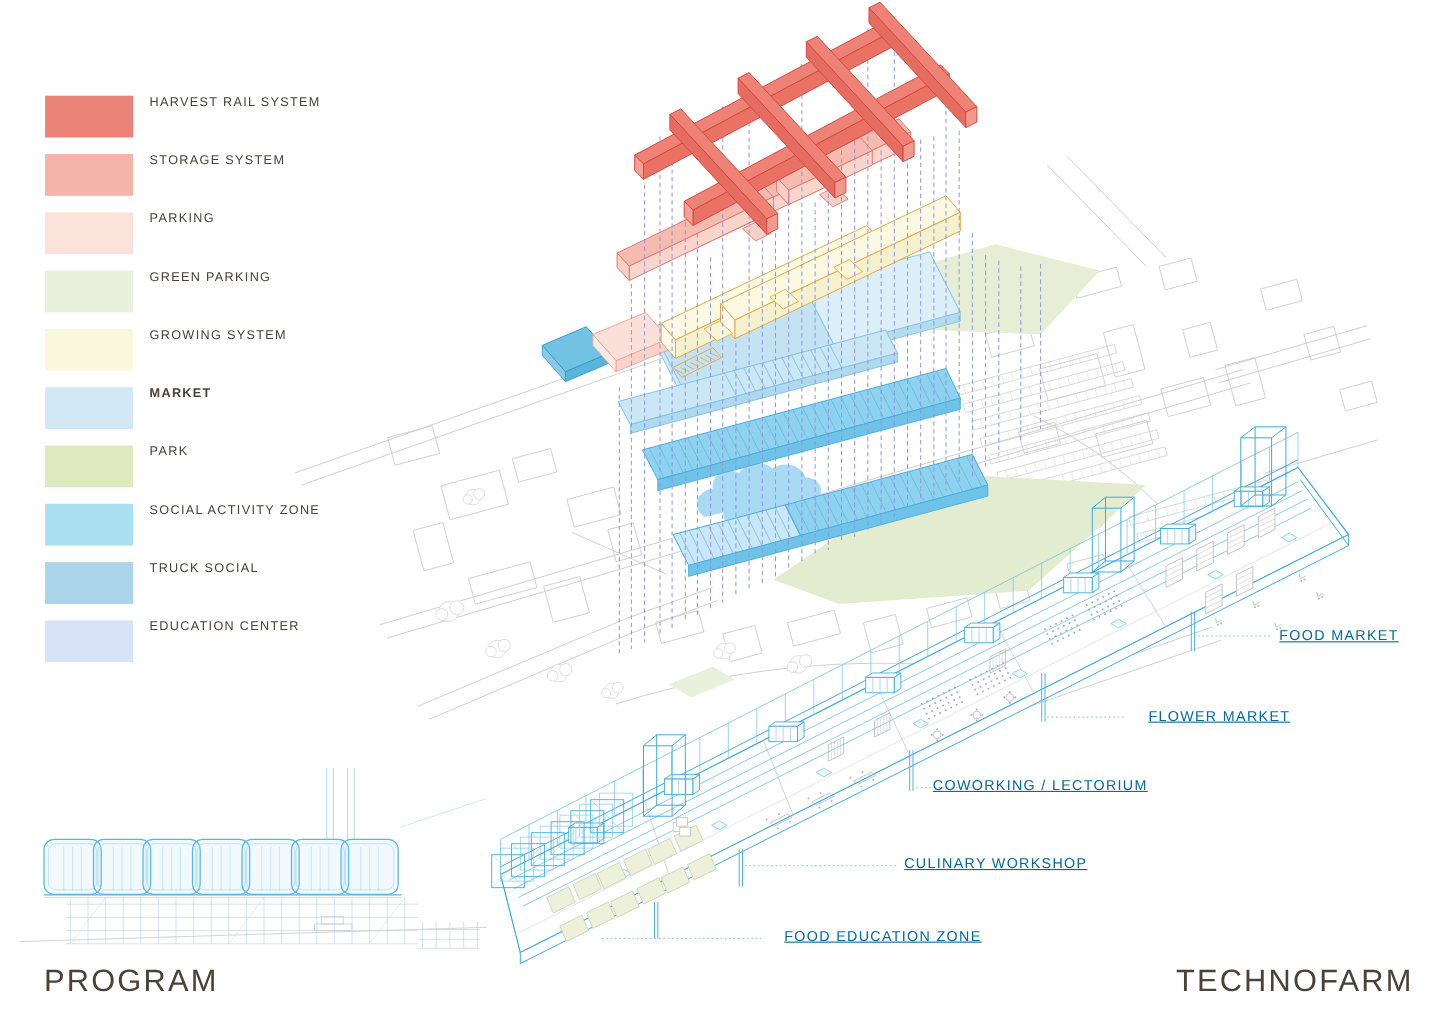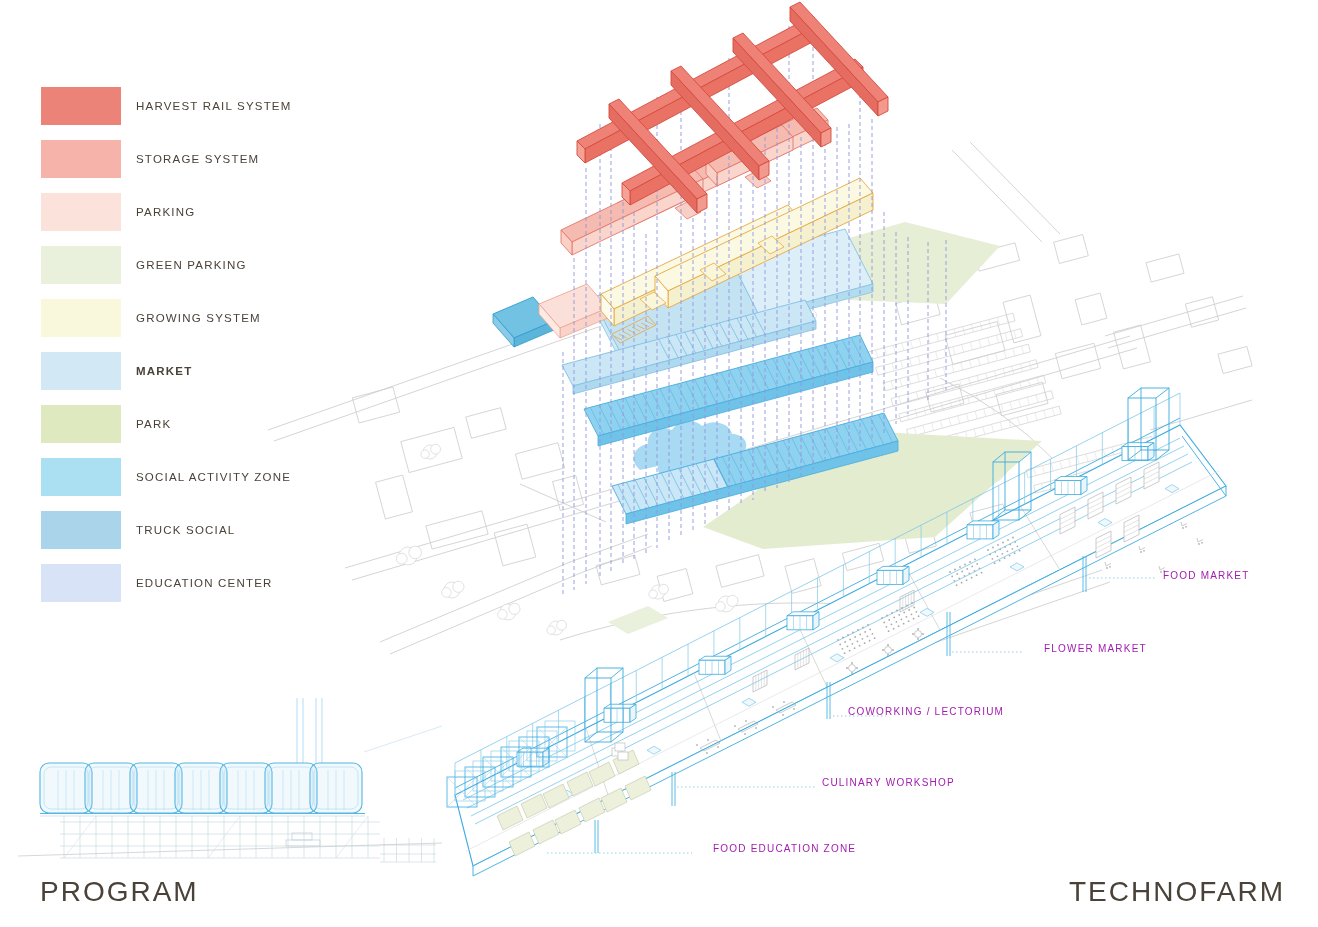--- a/index.html
+++ b/index.html
@@ -1,24 +1,24 @@
 <!DOCTYPE html>
 <html><head>
 <meta charset="utf-8">
 <style>
   html,body{margin:0;padding:0;background:#fff;}
   body{width:1318px;height:927px;position:relative;overflow:hidden;
        font-family:"Liberation Sans",sans-serif;color:#4A4238;}
   svg.canvas{position:absolute;left:0;top:0;width:1318px;height:927px;}
   .legend{position:absolute;left:41px;top:87px;display:flex;flex-direction:column;gap:15px;z-index:3;}
-  .legend-row{display:flex;align-items:center;height:38px;}
+  .legend-row{display:flex;height:38px;}
   .legend-swatch{width:80px;height:38px;flex:0 0 80px;}
   .legend-label{margin-left:15px;font-size:11.5px;letter-spacing:1.2px;color:#4A4238;white-space:nowrap;}
   .legend-label.em{font-weight:bold;}
-  .anno{position:absolute;font-size:10px;letter-spacing:1.2px;white-space:nowrap;color:#a21caf;z-index:3;}
+  .anno{position:absolute;font-size:13px;letter-spacing:1.2px;white-space:nowrap;color:#0369a1;z-index:3;text-decoration:underline;}
   #lbl-food-market{left:1163px;top:570px;}
   #lbl-flower-market{left:1028px;top:643px;margin-left:16px;}
   #lbl-coworking{left:848px;top:706px;}
   #lbl-culinary{left:822px;top:777px;}
   #lbl-food-education{left:697px;top:843px;margin-left:16px;}
   .sheet-title{position:absolute;top:876px;font-size:28px;letter-spacing:2px;color:#4A4238;z-index:3;}
   #title-program{left:40px;}
   #title-technofarm{right:33px;}
 </style>
 </head>

